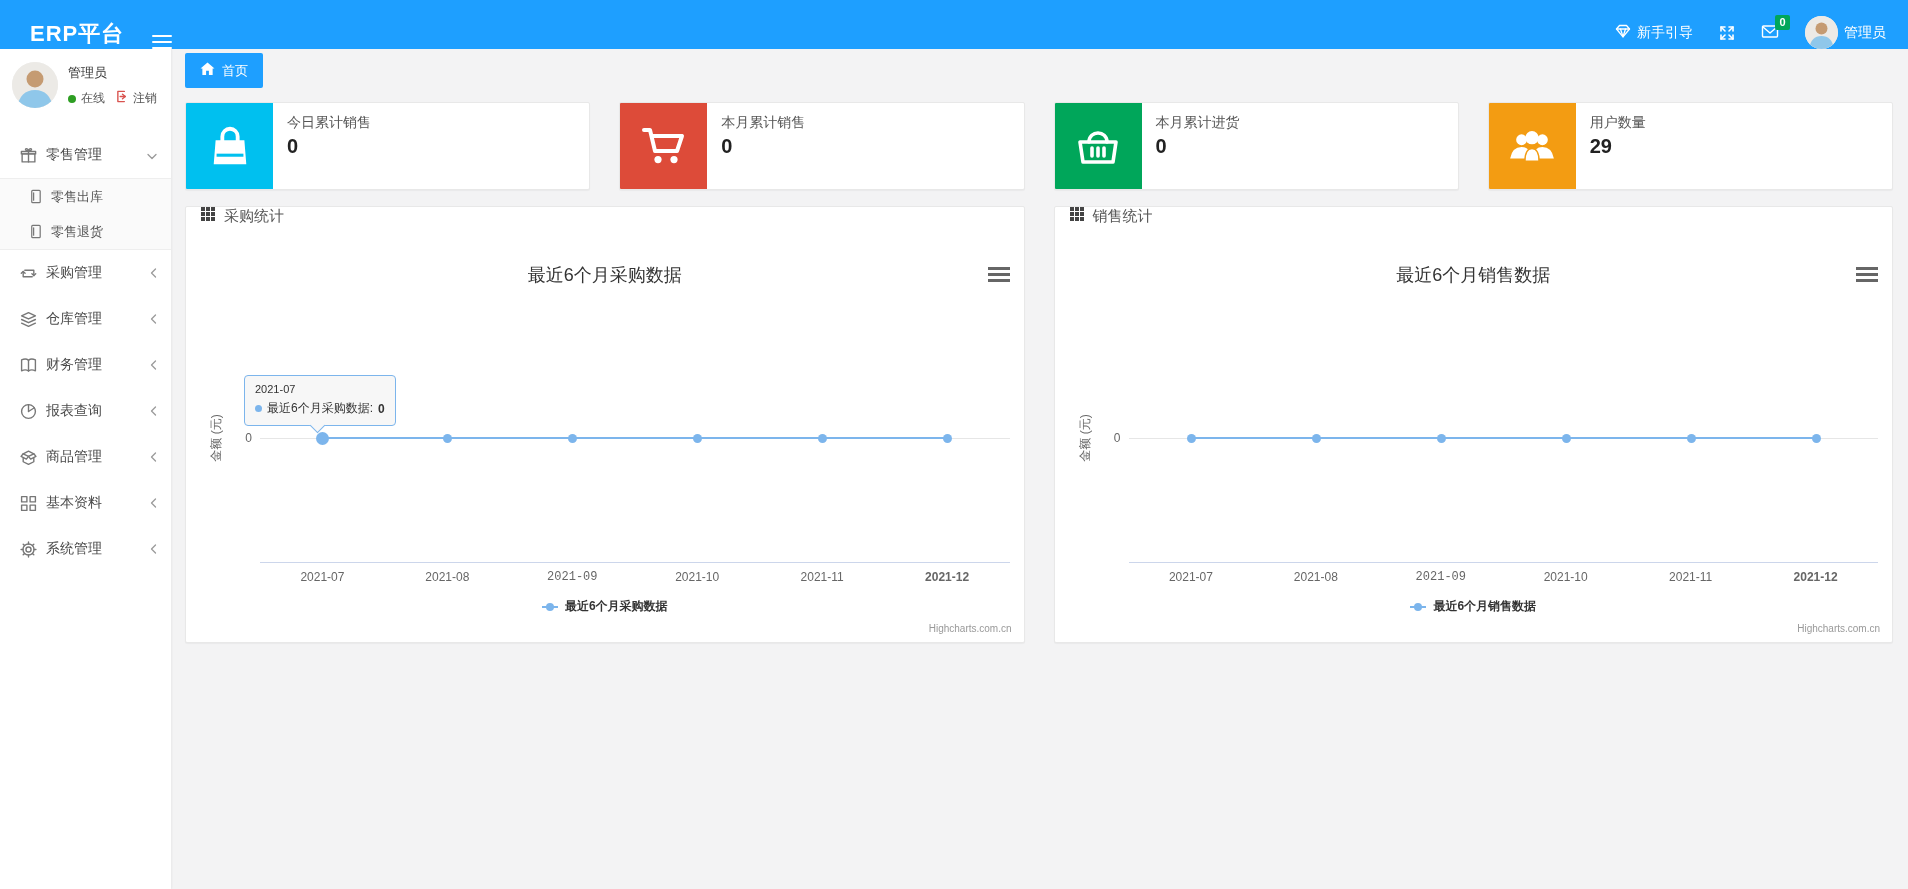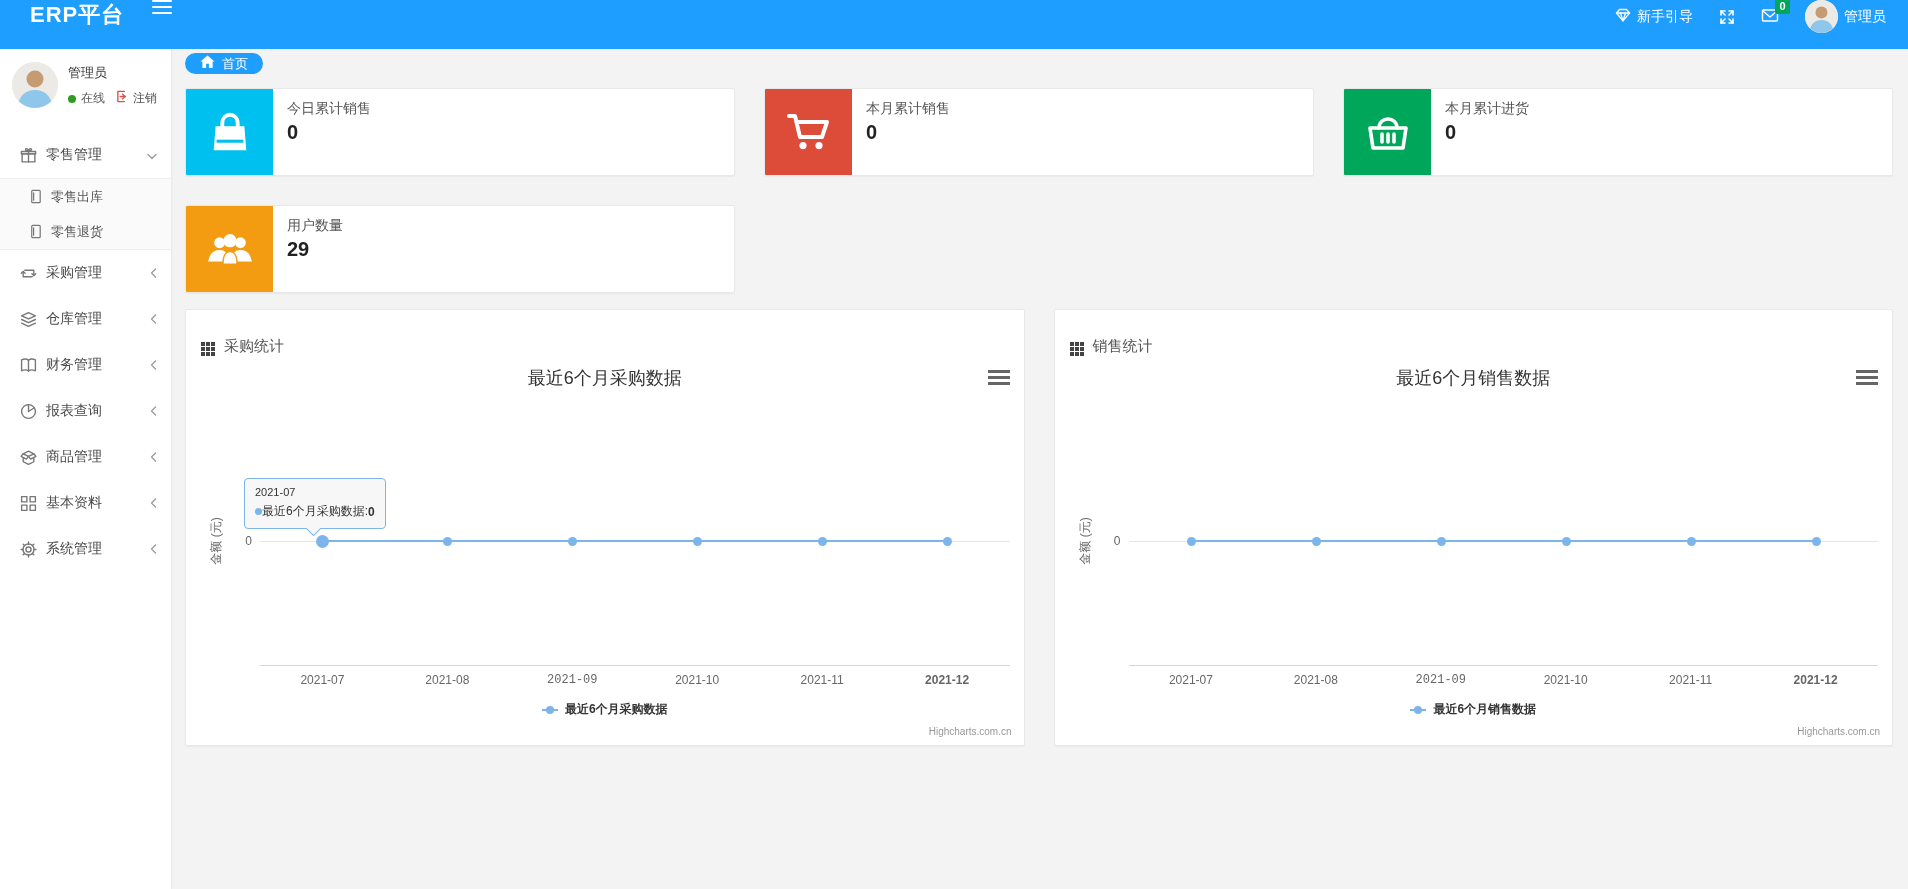--- a/index.html
+++ b/index.html
@@ -2,21 +2,21 @@
 <html style="--accent: #1e9fff; --line: #7cb5ec; --green: #00a65a; --card1: #00c0ef;"><head>
 <meta charset="utf-8">
 <style>
   * { margin:0; padding:0; box-sizing:border-box; }
   html,body { width:1908px; height:889px; overflow:hidden;
     font-family:"Liberation Sans","DejaVu Sans",sans-serif; background:#f3f3f4; }
   .app { position:relative; width:1908px; height:889px; }
 
   
   .navbar { position:absolute; top:0; left:0; width:100%; height:49px;
-    background:var(--accent,#1e9fff); display:flex; align-items:flex-start; color:#fff; z-index:10; }
+    background:var(--accent,#1e9fff); display:flex; align-items:flex-end; color:#fff; z-index:10; }
   .brand { font-size:22px; font-weight:bold; padding:0 28px 0 30px; letter-spacing:1px; }
   .nav-burger { width:20px; height:14px; display:flex; flex-direction:column; justify-content:space-between; cursor:pointer; }
   .nav-burger i { display:block; height:2px; background:#fff; border-radius:1px; }
   .nav-right { margin-left:auto; display:flex; align-items:center; gap:26px; padding-right:22px; font-size:14px; }
   .nav-item { display:flex; align-items:center; gap:6px; cursor:pointer; }
   .mail-wrap { position:relative; }
   .badge { position:absolute; top:-9px; right:-11px; min-width:15px; height:15px; padding:0 3px;
     background:var(--green,#00a65a); color:#fff; font-size:11px; line-height:15px; text-align:center; border-radius:2px; font-weight:bold; }
   .avatar { width:33px; height:33px; border-radius:50%; overflow:hidden; background:#e9e9e9; flex:0 0 auto; }
 
@@ -34,33 +34,33 @@
   .menu-item .mi-icon { width:17px; height:17px; margin-right:9px; flex:0 0 auto; }
   .menu-item .chev { margin-left:auto; opacity:.75; }
   .submenu { background:#fafafa; border-top:1px solid #eee; border-bottom:1px solid #eee; }
   .submenu-item { display:flex; align-items:center; height:35px; padding:0 14px 0 28px; font-size:13px; color:#555; cursor:pointer; }
   .submenu-item .mi-icon { width:15px; height:15px; margin-right:8px; }
   svg.line-ic { stroke:#777; fill:none; stroke-width:1.3; stroke-linecap:round; stroke-linejoin:round; }
 
   
   .main { position:absolute; top:49px; left:171px; right:0; bottom:0; padding:4px 15px 0 14px; }
   .tab-home { display:inline-flex; align-items:center; gap:7px; background:var(--accent,#1e9fff); color:#fff;
-    font-size:13px; padding:0 15px; height:21px; border-radius:12px; cursor:pointer; }
-
-  .cards { display:grid; grid-template-columns:repeat(3,1fr); gap:29px; margin-top:14px; }
+    font-size:13px; padding:0 15px; height:35px; border-radius:2px; cursor:pointer; }
+
+  .cards { display:grid; grid-template-columns:repeat(4,1fr); gap:29px; margin-top:14px; }
   .card { background:#fff; border:1px solid #e8e8e8; border-radius:2px; height:88px; display:flex; overflow:hidden;
     box-shadow:0 1px 1px rgba(0,0,0,.04); }
   .card-ic { width:87px; display:flex; align-items:center; justify-content:center; flex:0 0 auto; }
   .card-body { padding:11px 14px; }
   .card-title { font-size:14px; color:#555; }
   .card-value { font-size:20px; font-weight:bold; color:#222; margin-top:3px; }
 
   .panels { display:grid; grid-template-columns:1fr 1fr; gap:29px; margin-top:16px; }
   .panel { background:#fff; border:1px solid #e8e8e8; border-radius:2px; height:437px; box-shadow:0 1px 1px rgba(0,0,0,.04); }
-  .panel-header { display:flex; align-items:flex-end; gap:9px; height:46px; padding:0 15px; font-size:15px; color:#555; }
+  .panel-header { display:flex; align-items:flex-start; gap:9px; height:46px; padding:0 15px; font-size:15px; color:#555; }
   .th-icon { display:grid; grid-template-columns:repeat(3,4px); grid-auto-rows:4px; gap:1px; }
   .th-icon i { background:#444; display:block; }
 
   
   .chart { position:relative; height:388px; font-family:"Liberation Sans",sans-serif; }
   .chart-title { position:absolute; top:10px; left:0; right:0; text-align:center; font-size:18px; color:#333; }
   .ctx-btn { position:absolute; top:14px; right:14px; width:22px; cursor:pointer; display:flex; flex-direction:column; gap:3px; }
   .ctx-btn i { height:3px; background:#666; display:block; }
   .plot { position:absolute; left:74px; right:14px; top:0; bottom:0; }
   .gridline { position:absolute; left:0; right:0; top:185px; height:1px; background:#e6e6e6; }
@@ -80,21 +80,21 @@
     font-size:12px; color:#333; font-weight:bold; cursor:pointer; }
   .lmark { position:relative; width:16px; height:2px; background:var(--line,#7cb5ec); }
   .lmark::after { content:""; position:absolute; left:4px; top:-3px; width:8px; height:8px; border-radius:50%; background:var(--line,#7cb5ec); }
   .credits { position:absolute; right:12px; top:370px; font-size:10px; color:#999; cursor:pointer; }
 
   .tooltip { position:absolute; left:58px; top:122px; background:rgba(247,247,247,.95); border:1px solid var(--line,#7cb5ec);
     border-radius:4px; padding:7px 10px 8px 10px; font-size:12px; color:#333; z-index:5; white-space:nowrap; }
   .tooltip::after { content:""; position:absolute; bottom:-6px; left:45%; width:10px; height:10px; background:#f7f7f7;
     border-right:1px solid var(--line,#7cb5ec); border-bottom:1px solid var(--line,#7cb5ec); transform:rotate(45deg); }
   .tt-date { font-size:11px; margin-bottom:5px; }
-  .tt-row { display:flex; align-items:center; }
+  .tt-row { display:flex; align-items:center; gap:5px; }
   .tt-dot { width:7px; height:7px; border-radius:50%; background:var(--line,#7cb5ec); display:inline-block; }
   .tt-val { font-weight:bold; }
 </style>
 </head>
 <body>
 
 <div class="app">
 
   <header class="navbar">
     <div class="brand">ERP平台</div>

